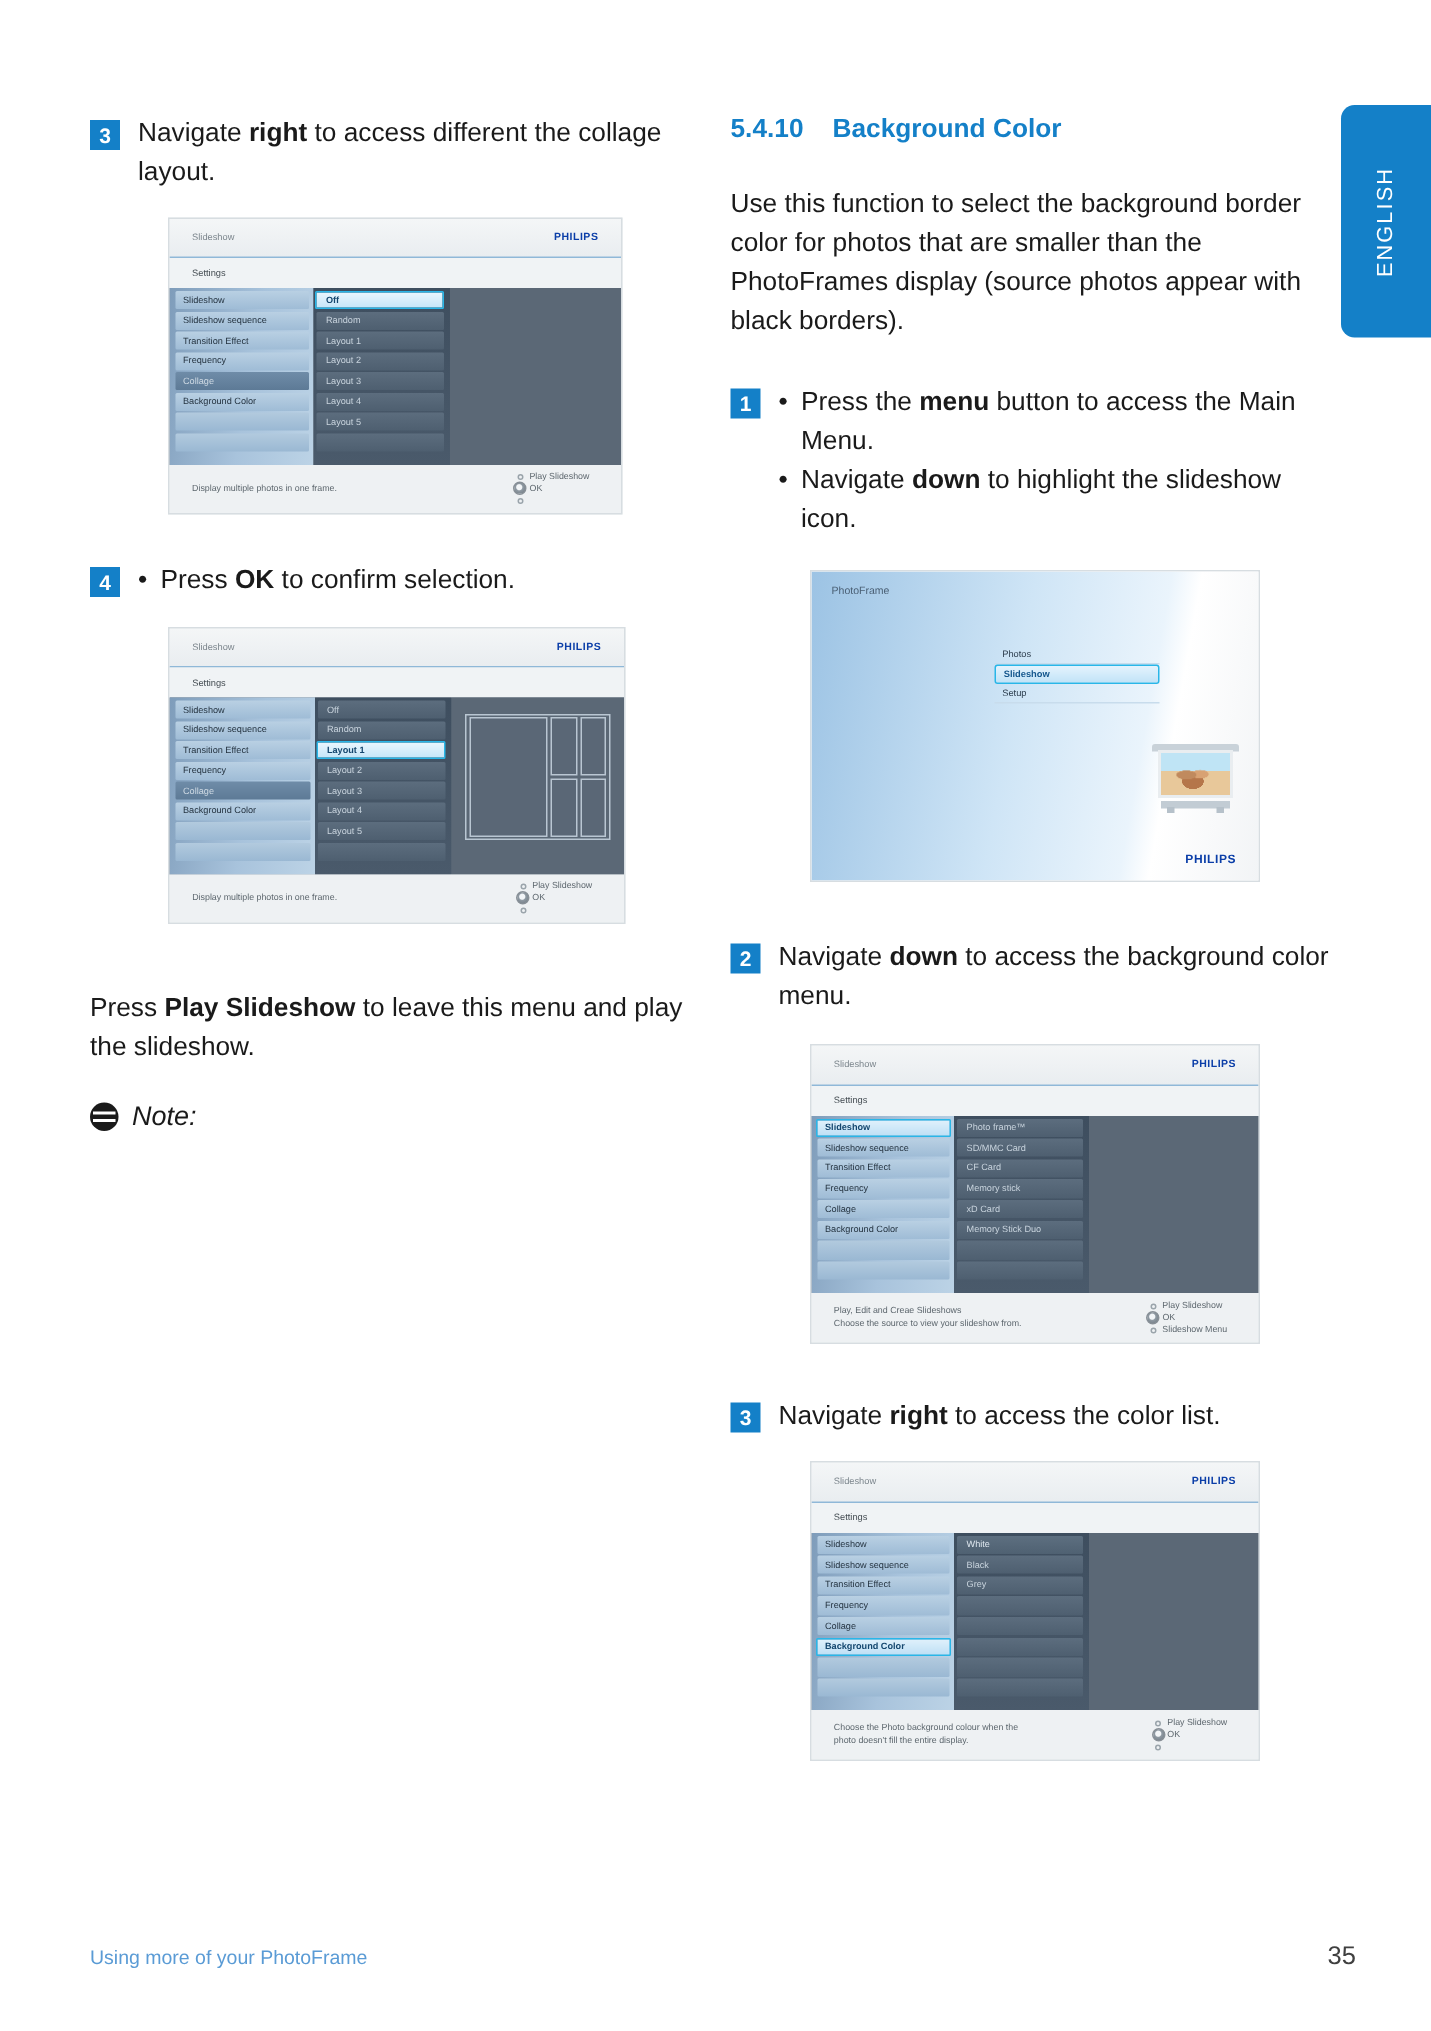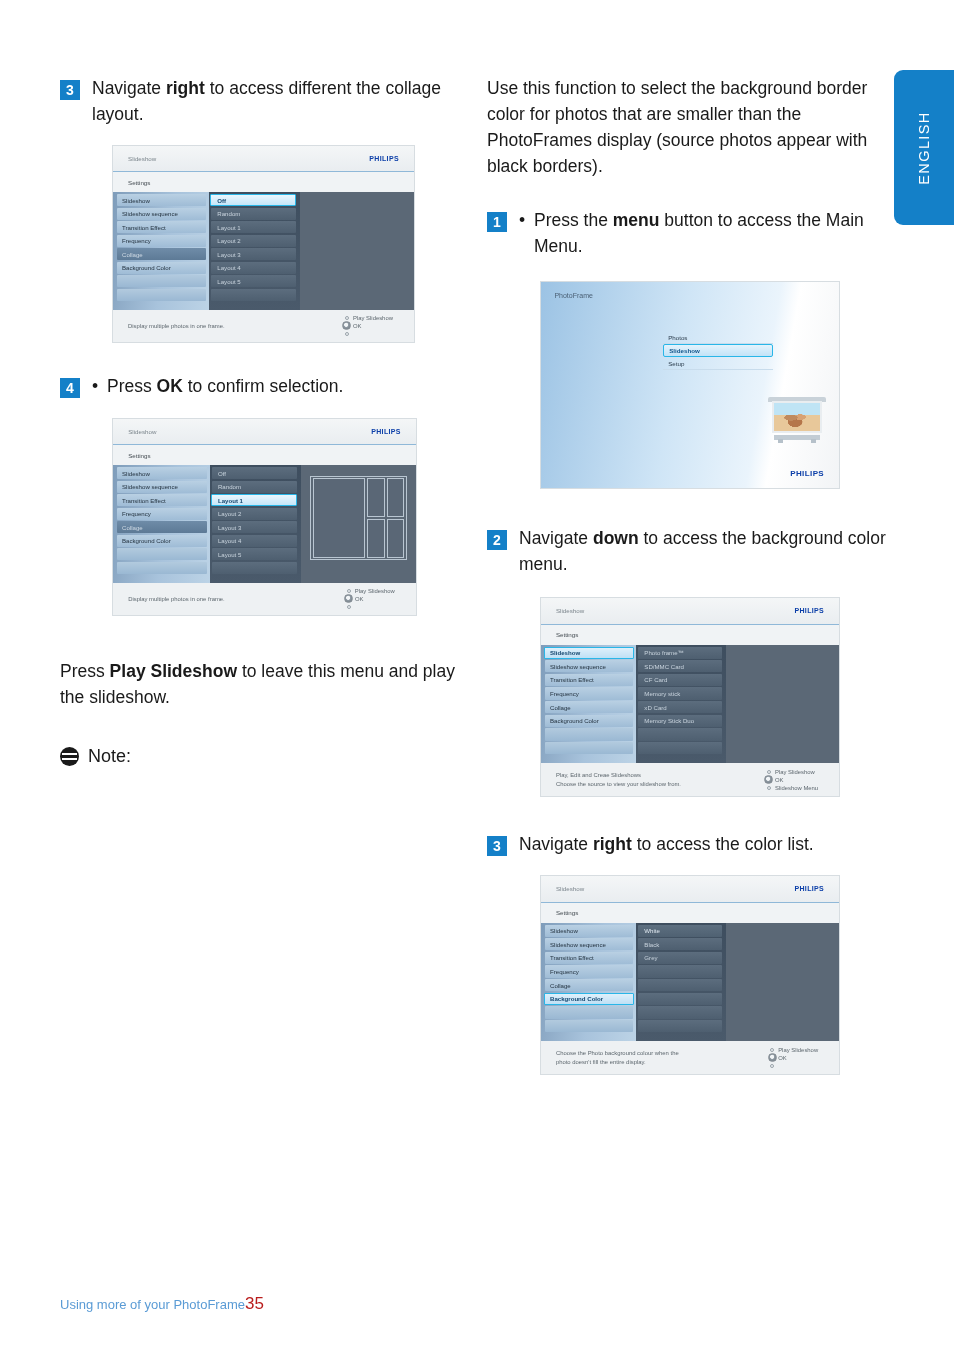--- a/index.html
+++ b/index.html
@@ -234,25 +234,25 @@
   }
   .mm-frame .leg.l { left: 10px; }
   .mm-frame .leg.r { right: 10px; }
   .mm-philips {
     position: absolute; right: 5%; bottom: 5%;
     color: #0b3ea8; font-weight: 700; font-size: 8px; letter-spacing: .4px;
   }
 
   
   .footer {
-    position: absolute; left: 60px; right: 60px; bottom: 40px;
-    display: flex; align-items: baseline; justify-content: flex-start;
+    position: absolute; left: 60px; right: 50px; bottom: 40px;
+    display: flex; align-items: baseline; justify-content: space-between;
   }
   .footer .fl { color: #5a9bd5; font-size: 13px; }
-  .footer .fr { color: #b91c1c; font-size: 17px; }
+  .footer .fr { color: #404040; font-size: 17px; }
 </style>
 </head>
 <body>
 
 <div class="page">
 
   <div class="lang-tab">
     <span>ENGLISH</span>
   </div>
 
@@ -373,37 +373,41 @@
             </div>
           <div class="line">
               <span class="dot-s"></span>
             </div>
         </div>
       </div>
     </div>
 
     <div class="para" style="margin-top:42px;">Press <b>Play Slideshow</b> to leave this menu and play the slideshow.</div>
 
-    <div style="margin-top:36px;">
+    <div style="margin-top:24px;font-style:italic;">
       <div class="note-row">
         <span class="note-ico"></span>
         <span class="note-label">Note:</span>
       </div>
     </div>
   </div>
 
   <div class="col-right">
 
+    <div class="sec-head">
+      <span class="num">5.4.10</span><span>Background Color</span>
+    </div>
 
     <div class="para">Use this function to select the background border color for photos that are smaller than the PhotoFrames display (source photos appear with black borders).</div>
 
     <div class="step" style="margin-top:28px;">
       <div class="badge">1</div>
       <ul class="bullets">
         <li>Press the <b>menu</b> button to access the Main Menu.</li>
+        <li>Navigate <b>down</b> to highlight the slideshow icon.</li>
       </ul>
     </div>
 
     <div class="shot-main" style="width:300px;height:208px;margin:22px 0 0 53px;">
       <div class="mm-stage"></div>
       <div class="mm-title">PhotoFrame</div>
       <div class="mm-list">
         <div class="mm-item">Photos</div>
         <div class="mm-item sel">Slideshow</div>
         <div class="mm-item">Setup</div>

